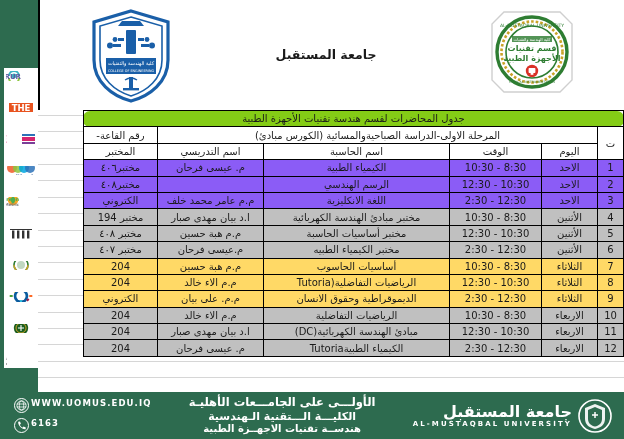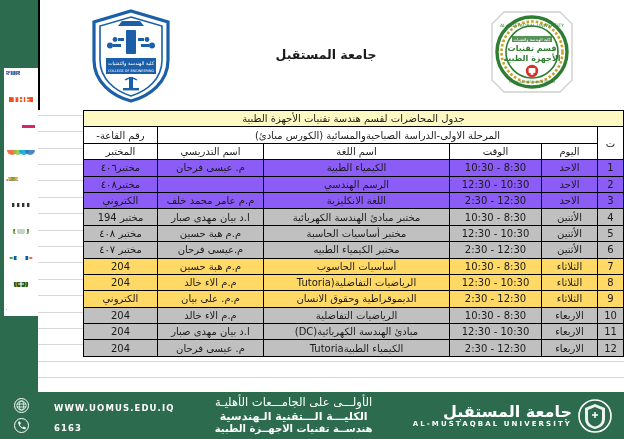--- a/index.html
+++ b/index.html
@@ -18,21 +18,21 @@
       repeating-linear-gradient(to bottom, #d6d6d6 0px, #d6d6d6 1px, transparent 1px, transparent 16.4px);
     z-index: 0;
   }
 
   
   .left-strip {
     position: absolute; left: 0; top: 0; width: 38px; height: 397px;
     background: #2d6b4f; z-index: 2;
   }
   .logo-rail {
-    position: absolute; left: 4px; top: 68px; width: 34px; height: 248px;
+    position: absolute; left: 4px; top: 68px; width: 34px; height: 300px;
     z-index: 3; display: flex; flex-direction: column; align-items: center;
     gap: 22px; background: #ffffff; padding: 3px 0;
   }
   .rail-logo {
     width: 30px; height: 19px; display: flex; align-items: center;
     justify-content: center; font-size: 5px; font-weight: bold;
     color: #333; overflow: hidden; line-height: 1;
   }
   .rail-logo svg { display: block; }
 
@@ -62,21 +62,21 @@
   }
   table.sched {
     width: 540px; border-collapse: collapse; direction: rtl;
     table-layout: fixed; background: #fff;
   }
   table.sched td, table.sched th {
     border: 1px solid #000; padding: 0 3px; text-align: center;
     font-size: 10px; color: #1a1a1a; height: 16.4px;
     overflow: hidden; white-space: nowrap; font-weight: normal;
   }
-  .t-title { font-size: 11.5px; font-weight: bold; height: 19px; background:#fef9c3; }
+  .t-title { font-size: 11.5px; font-weight: bold; height: 19px; background:#84cc16;border-radius:7px; }
   .t-sub   { font-size: 11px;  font-weight: bold; height: 19px; background:#fff; }
   .t-head  { font-size: 11px;  font-weight: bold; height: 19px; background:#fff; }
   .col-n   { width: 26px; }
   .col-day { width: 56px; }
   .col-time{ width: 92px; }
   .col-sub { width: 186px; }
   .col-tut { width: 106px; }
   .col-room{ width: 74px; }
   tr.g-peach  td { background: #8b5cf6; }
   tr.g-gray   td { background: #c0c0c0; }
@@ -92,28 +92,28 @@
   .footer-right {
     display: flex; align-items: center; gap: 6px;
     margin-right: 12px; color: #fff;
   }
   .fr-text { text-align: right; line-height: 1.12; }
   .fr-ar { font-size: 16px; font-weight: bold; letter-spacing: 0.5px; }
   .fr-en { font-size: 7px; font-weight: bold; letter-spacing: 2.1px; }
   .footer-center {
     flex: 1; text-align: center; color: #fff; direction: rtl; line-height: 1.25;
   }
-  .fc-1 { font-size: 11.5px; font-weight: normal; letter-spacing: 0.4px; }
+  .fc-1 { font-size: 11.5px; font-weight: bold; letter-spacing: 0.4px; }
   .fc-2 { font-size: 11px;  font-weight: bold; letter-spacing: 0.3px; }
   .fc-3 { font-size: 10px;  font-weight: bold; letter-spacing: 0.3px; }
   .footer-left {
     display: flex; flex-direction: column; gap: 5px;
     margin-left: 14px; direction: ltr; color: #fff;
   }
-  .fl-row { display: flex; align-items: flex-end; gap: 25px; }
+  .fl-row { display: flex; align-items: flex-start; gap: 2px; }
   .fl-txt { font-size: 8.5px; font-weight: bold; letter-spacing: 1.1px; }
   .fl-ico {
     width: 15px; height: 15px; border-radius: 50%; border: 1.2px solid #fff;
     display: flex; align-items: center; justify-content: center;
   }
 </style>
 </head>
 <body>
 
 <div id="root">
@@ -287,21 +287,21 @@
           <td class="t-title" colspan="6">جدول المحاضرات لقسم هندسة تقنيات الأجهزة الطبية</td>
         </tr>
         <tr>
           <td class="t-sub" rowspan="2">ت</td>
           <td class="t-sub" colspan="4">المرحلة الاولى-الدراسة الصباحيةوالمسائية (الكورس مبادئ)</td>
           <td class="t-sub">رقم القاعة-</td>
         </tr>
         <tr>
           <td class="t-head">اليوم</td>
           <td class="t-head">الوقت</td>
-          <td class="t-head">اسم اللغة</td>
+          <td class="t-head">اسم الحاسبة</td>
           <td class="t-head">اسم التدريسي</td>
           <td class="t-head">المختبر</td>
         </tr>
       </thead>
       <tbody>
           <tr class="g-peach">
             <td>1</td>
             <td>الاحد</td>
             <td class="cell-time">8:30 - 10:30</td>
             <td>الكيمياء الطبية</td>

